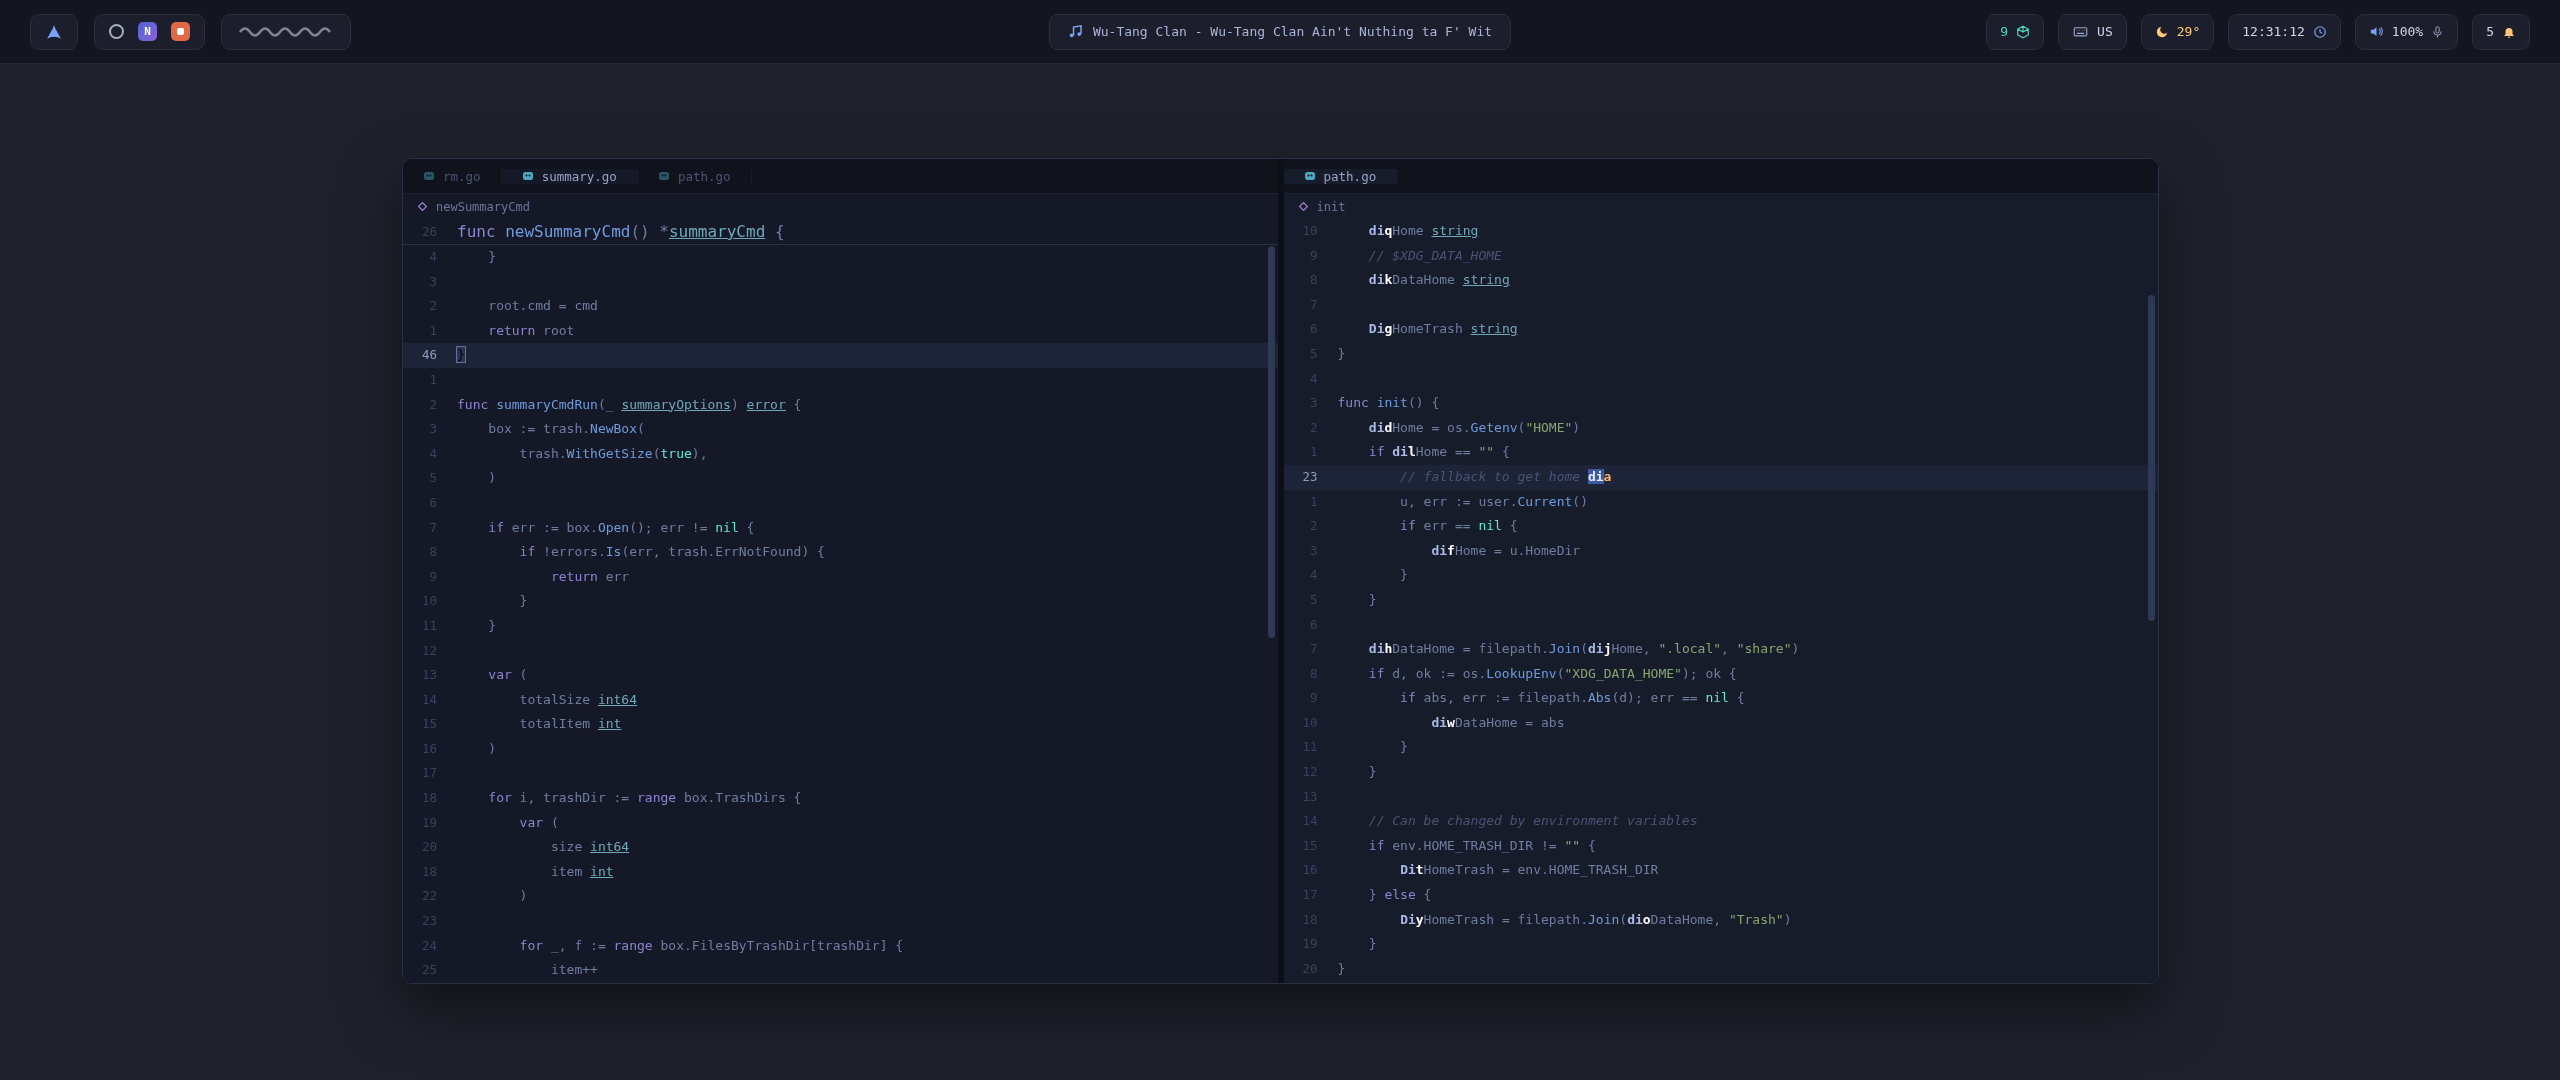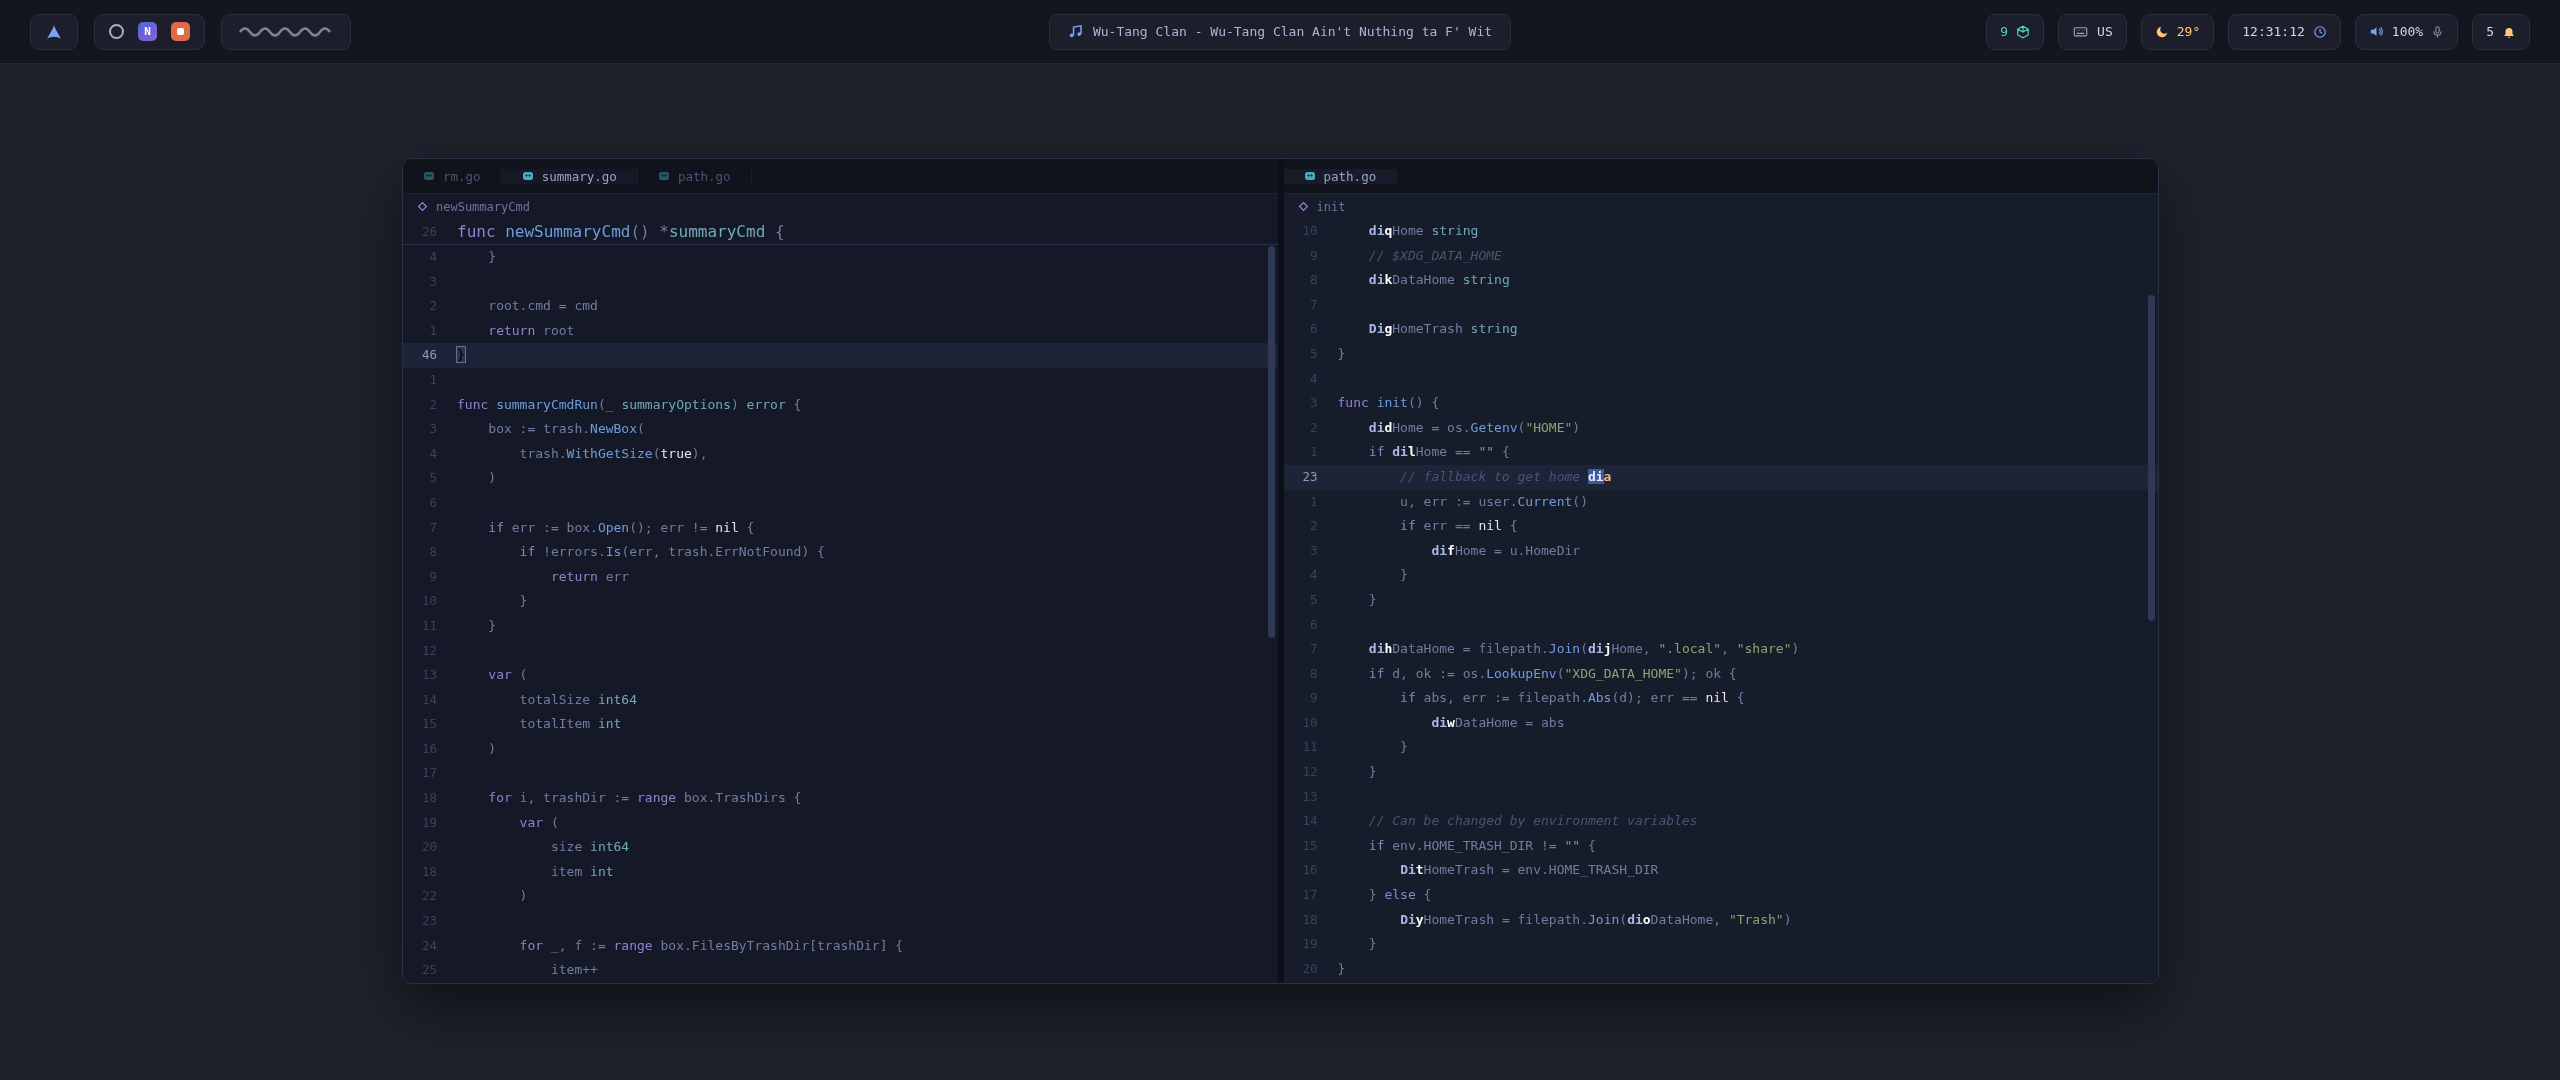--- a/index.html
+++ b/index.html
@@ -48,22 +48,22 @@
   .crumbs { height:25px; flex:none; display:flex; align-items:center; gap:8px; padding:0 14px;
             font-size:12px; color:#6b7498; }
   .sticky { height:26px; flex:none; border-bottom:1px solid #2a3049; }
   .code { flex:1; overflow:hidden; font-size:13px; }
   .row { display:flex; height:24.6px; line-height:24.6px; white-space:pre; }
   .sticky .row { height:25px; line-height:25px; }
   .ln { flex:none; width:54px; text-align:right; padding-right:20px; color:#3a4160; font-size:12.5px; }
   .ln-cur { color:#8f99bb; }
   .row.current { background:#1e2438; }
   .lt { white-space:pre; }
-  .sd { color:#6f7da0; } .sk { color:#8d84ce; } .sf { color:#6f9bdc; } .st { color:#6fa8b8; }
-  .ss { color:#86a56f; } .sc { color:#4b5374; font-style:italic;margin-top:31px; } .sn { color:#e5e5e5; }
+  .sd { color:#6f7da0; } .sk { color:#8d84ce; } .sf { color:#6f9bdc; } .st { color:#6fa8b8;text-decoration:underline; }
+  .ss { color:#86a56f; } .sc { color:#4b5374; font-style:italic;margin-top:31px; } .sn { color:#5eead4; }
   .sm { color:#aab9e8; font-weight:bold; }
   .sL { color:#ffffff; font-weight:bold; }
   .smc { background:#3d59a1; color:#e6ecff; font-weight:bold; font-style:normal; }
   .sLc { color:#ffb36b; font-weight:bold; font-style:normal; }
   .scur { background:#2b3252; outline:1px solid #646e9c; }
   .sb { position:absolute; width:7px; border-radius:4px; background:#2f3854; right:3px; }
   .sb-left { top:87px; height:392px; }
   .sb-right { top:136px; height:326px; }
 </style>
 </head>

